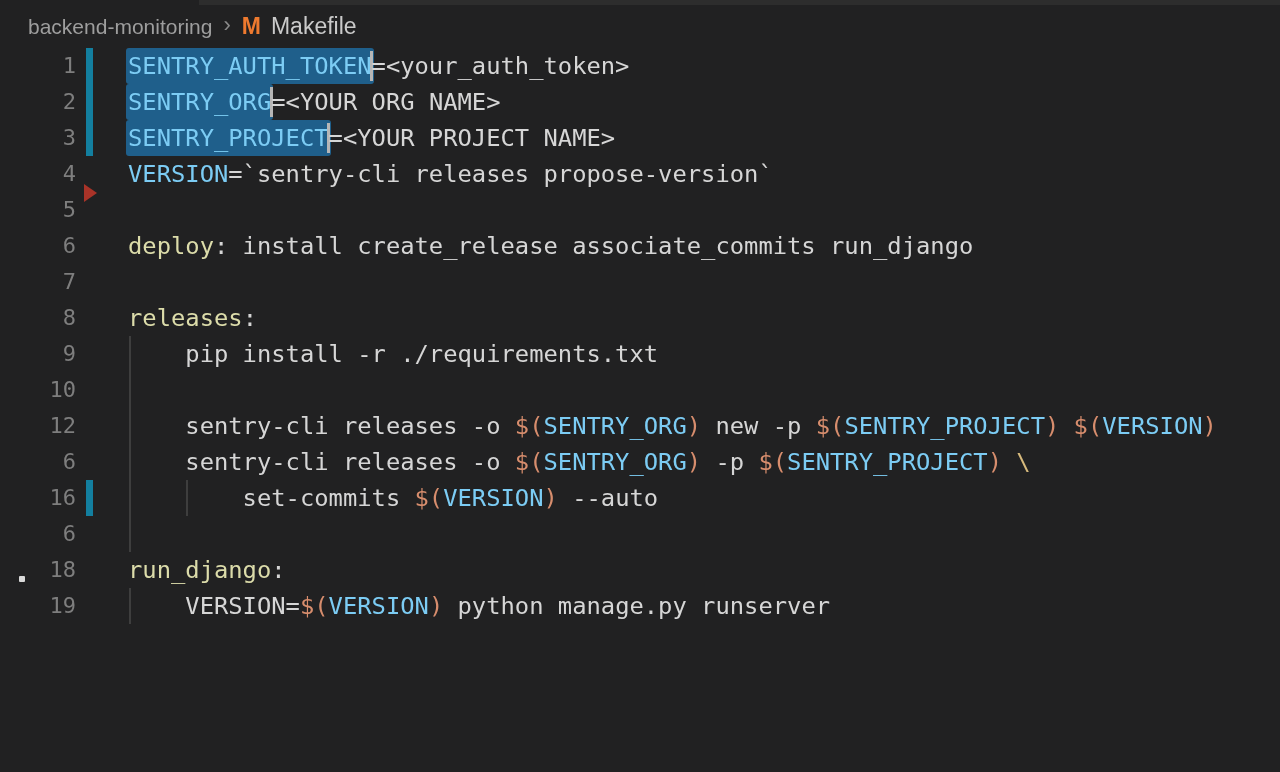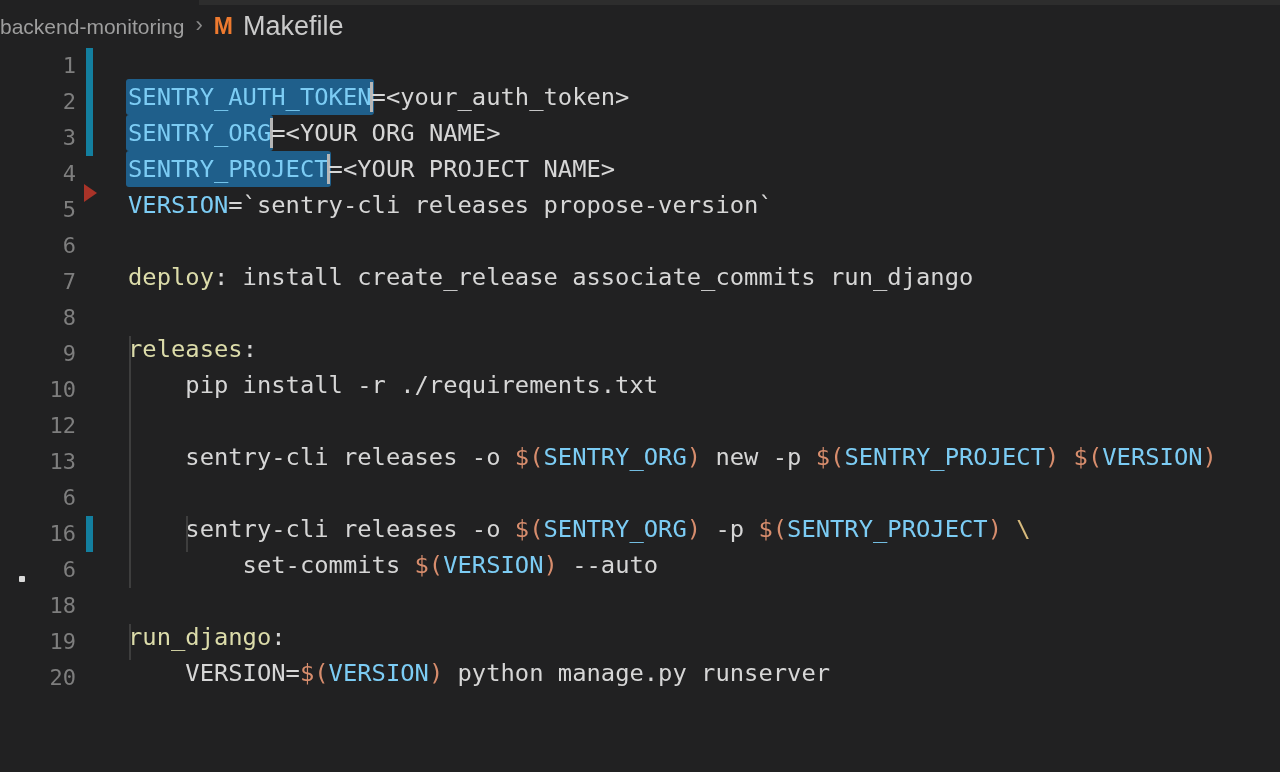--- a/index.html
+++ b/index.html
@@ -6,40 +6,40 @@
   body{
     width:1280px;height:772px;overflow:hidden;position:relative;
     background:var(--bg,#212122);
     font-family:"DejaVu Sans Mono","Liberation Mono",monospace;
   }
   
   .tabstrip{position:absolute;top:0;left:199px;right:0;height:5px;background:var(--tabstrip,#2d2d2d);}
   
   .breadcrumb{
     position:absolute;top:5px;left:0;right:0;height:43px;
-    display:flex;align-items:center;gap:11px;
+    display:flex;align-items:center;gap:11px;padding-left:28px;
     font-family:"Liberation Sans","DejaVu Sans",sans-serif;
   }
   .bc-folder{font-size:21px;color:var(--breadcrumb-text,#9e9e9e);}
   .bc-chevron{font-size:22px;color:var(--chevron,#8a8a8a);margin-top:-3px;}
   .bc-micon{font-size:23px;font-weight:bold;color:var(--icon-orange,#ee7a2f);letter-spacing:-1px;}
-  .bc-file{font-size:27px;color:var(--breadcrumb-file,#cacaca);}
+  .bc-file{font-size:23px;color:var(--breadcrumb-file,#cacaca);}
   
   .editor{position:absolute;top:48px;left:0;right:0;}
   .row{position:relative;height:36px;}
   .ln{
     position:absolute;left:0;top:0;width:76px;height:36px;
     text-align:right;color:var(--linenum,#7e7e7e);
     font-size:22px;line-height:36px;user-select:none;
   }
   .modbar{position:absolute;left:86px;top:0;width:7px;height:36px;background:var(--modified,#137f9f);}
   .guide{position:absolute;top:0;width:2px;height:36px;background:var(--guide,#3e3e3e);}
   .code{
     position:absolute;left:128px;top:0;height:36px;
-    white-space:pre;font-size:23.8px;line-height:36px;margin-top:31px;
+    white-space:pre;font-size:23.8px;line-height:36px;
   }
   .seg-plain{color:var(--text,#d6d6d6);}
   .seg-var{color:var(--var-blue,#7cccf4);}
   .seg-varsel{
     color:var(--var-blue,#7cccf4);
     background:var(--selection,#1f5f8b);
     border-radius:3px;padding:4px 2px;margin:0 -2px;
   }
   .seg-target{color:var(--target-yellow,#dcdcaa);}
   .seg-punct{color:var(--punct-salmon,#d78d6d);}
@@ -116,25 +116,20 @@
       <span class="ln">10</span>
       <span class="guide" style="left: 129px;"></span>
       <span class="code"></span>
     </div>
     <div class="row">
       <span class="ln">12</span>
       <span class="guide" style="left: 129px;"></span>
       <span class="code"><span class="seg-plain">    sentry-cli releases -o </span><span class="seg-punct">$(</span><span class="seg-var">SENTRY_ORG</span><span class="seg-punct">)</span><span class="seg-plain"> new -p </span><span class="seg-punct">$(</span><span class="seg-var">SENTRY_PROJECT</span><span class="seg-punct">)</span><span class="seg-plain"> </span><span class="seg-punct">$(</span><span class="seg-var">VERSION</span><span class="seg-punct">)</span></span>
     </div>
     <div class="row">
-      <span class="ln">13</span>
-      <span class="guide" style="left: 129px;"></span>
-      <span class="code"></span>
-    </div>
-    <div class="row">
       <span class="ln">6</span>
       <span class="guide" style="left: 129px;"></span>
       <span class="code"><span class="seg-plain">    sentry-cli releases -o </span><span class="seg-punct">$(</span><span class="seg-var">SENTRY_ORG</span><span class="seg-punct">)</span><span class="seg-plain"> -p </span><span class="seg-punct">$(</span><span class="seg-var">SENTRY_PROJECT</span><span class="seg-punct">)</span><span class="seg-plain"> </span><span class="seg-cont">\</span></span>
     </div>
     <div class="row">
       <span class="ln">16</span>
       <span class="modbar"></span>
       <span class="guide" style="left: 129px;"></span>
       <span class="guide" style="left: 186.3px;"></span>
       <span class="code"><span class="seg-plain">        set-commits </span><span class="seg-punct">$(</span><span class="seg-var">VERSION</span><span class="seg-punct">)</span><span class="seg-plain"> --auto</span></span>
@@ -146,20 +141,16 @@
     </div>
     <div class="row">
       <span class="ln">18</span>
       <span class="code"><span class="seg-target">run_django</span><span class="seg-plain">:</span></span>
     </div>
     <div class="row">
       <span class="ln">19</span>
       <span class="guide" style="left: 129px;"></span>
       <span class="code"><span class="seg-plain">    VERSION=</span><span class="seg-punct">$(</span><span class="seg-var">VERSION</span><span class="seg-punct">)</span><span class="seg-plain"> python manage.py runserver</span></span>
     </div>
-    <div class="row">
-      <span class="ln">20</span>
-      <span class="code"></span>
-    </div>
   </div>
 
 <div class="red-marker"></div>
 <div class="margin-dot"></div>
 
 </body></html>

